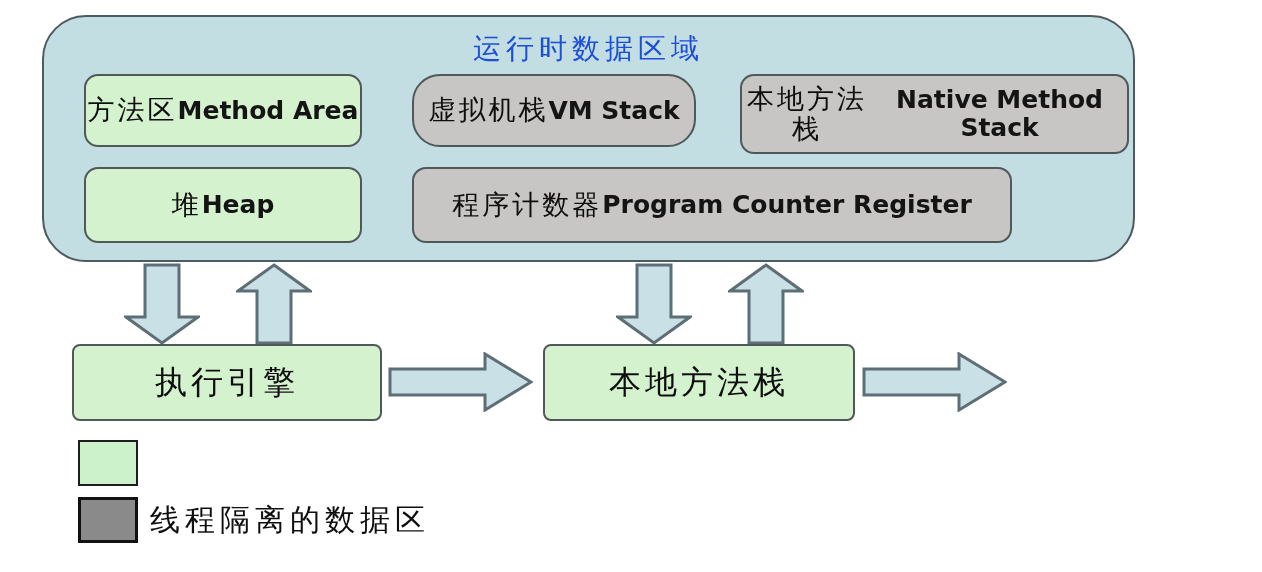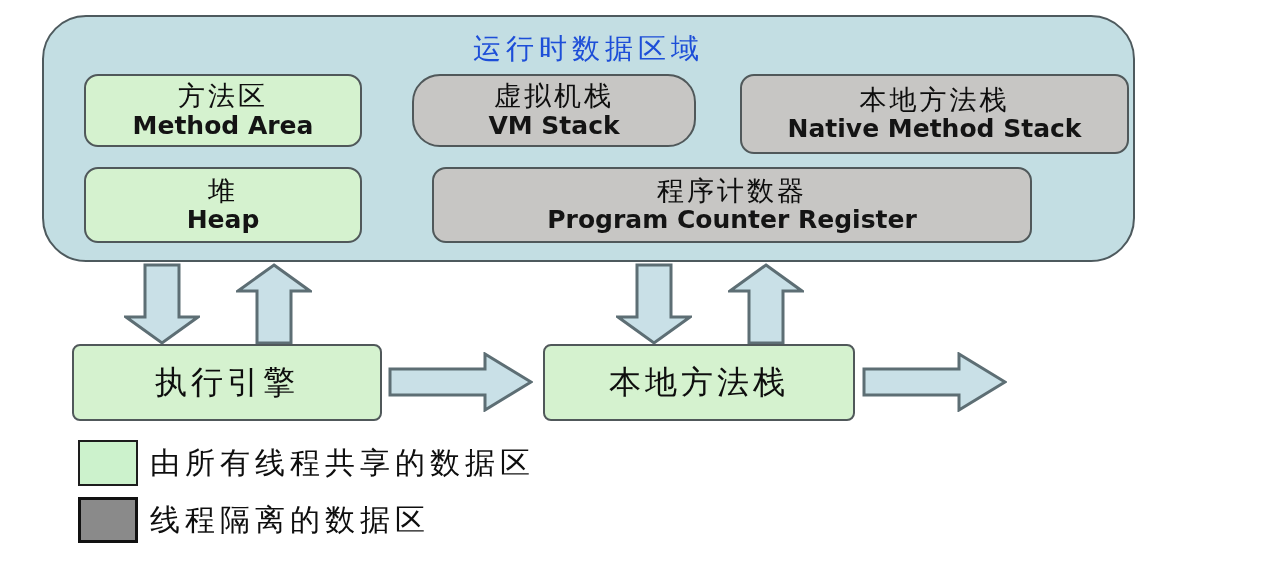--- a/index.html
+++ b/index.html
@@ -12,33 +12,33 @@
     position:absolute;left:42px;top:15px;width:1093px;height:247px;
     background:#c3dee3;border:2.5px solid #4e5a5e;border-radius:44px;
     box-sizing:border-box;
   }
   .rda-title{
     position:absolute;left:0;right:0;top:13px;text-align:center;
     font-size:28px;letter-spacing:5px;color:#1d4ed8;
   }
   .node{
     position:absolute;box-sizing:border-box;border:2.5px solid #50585a;border-radius:14px;
-    display:flex;flex-direction:column;align-items:center;justify-content:center;
+    display:flex;flex-direction:row;align-items:center;justify-content:center;
     line-height:1.12;text-align:center;
   }
   .shared{background:#d5f2cf;}
   .isolated{background:#c7c6c4;}
   .zh{font-size:27px;letter-spacing:3px;color:#0e0e0e;}
   .en{font-size:25px;font-weight:bold;color:#141414;}
   
   .b-method{left:40px;top:57px;width:278px;height:73px;}
   .b-vmstack{left:368px;top:57px;width:284px;height:73px;border-radius:28px;}
   .b-nms{left:696px;top:57px;width:389px;height:80px;}
   .b-heap{left:40px;top:150px;width:278px;height:76px;}
-  .b-pcr{left:388px;top:150px;width:600px;height:76px;}
+  .b-pcr{left:368px;top:150px;width:600px;height:76px;}
   
   .flow-node{
     position:absolute;box-sizing:border-box;border:2.5px solid #50585a;border-radius:8px;
     background:#d5f2cf;display:flex;align-items:center;justify-content:center;
     font-size:32px;letter-spacing:4px;color:#0e0e0e;
   }
   .b-engine{left:72px;top:344px;width:310px;height:77px;}
   .b-nli{left:543px;top:344px;width:312px;height:77px;}
   .free-label{
     position:absolute;left:1024px;top:344px;width:238px;height:77px;
@@ -121,21 +121,20 @@
   </div>
 
   <svg class="harrow ha2" viewBox="0 0 145 60">
     <polygon points="2,17 97,17 97,2 143,30 97,58 97,43 2,43" fill="#c9e0e7" stroke="#5d6e74" stroke-width="3"></polygon>
   </svg>
 
 
   <div class="legend">
     <div class="legend-row">
       <div class="swatch swatch-shared"></div>
-      <div class="legend-label">由所有线程共享的数据区</div>
     </div>
     <div class="legend-row">
       <div class="swatch swatch-isolated"></div>
       <div class="legend-label">线程隔离的数据区</div>
     </div>
   </div>
 
 </div>
 
 </body></html>

